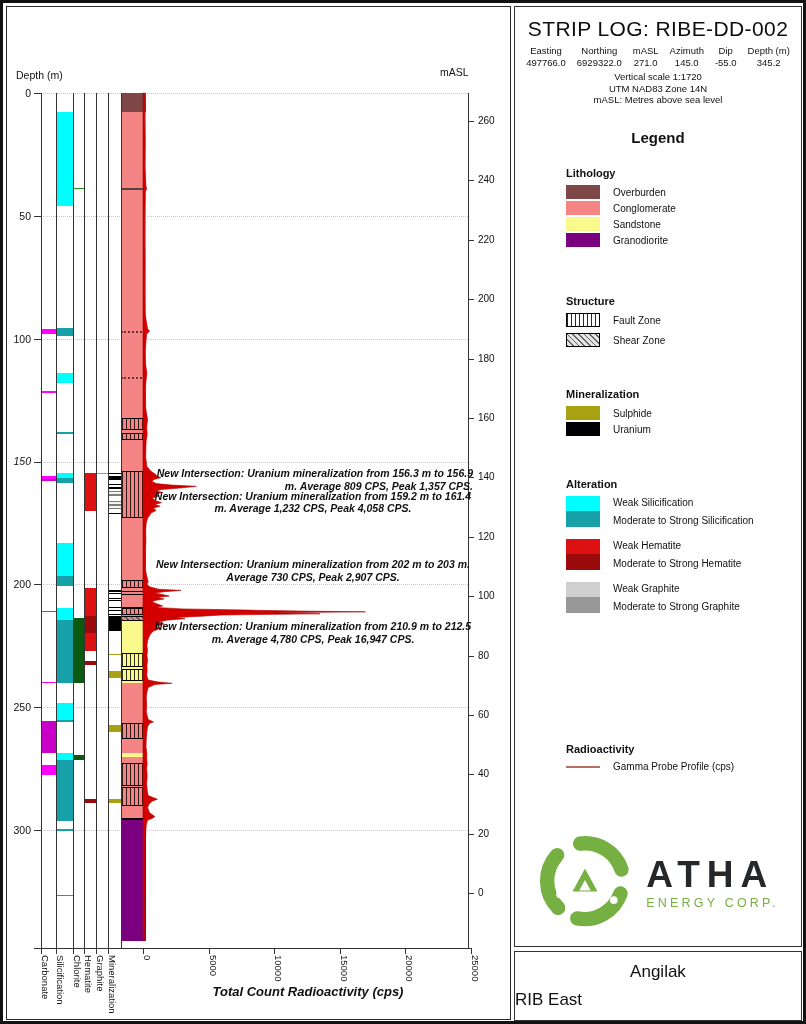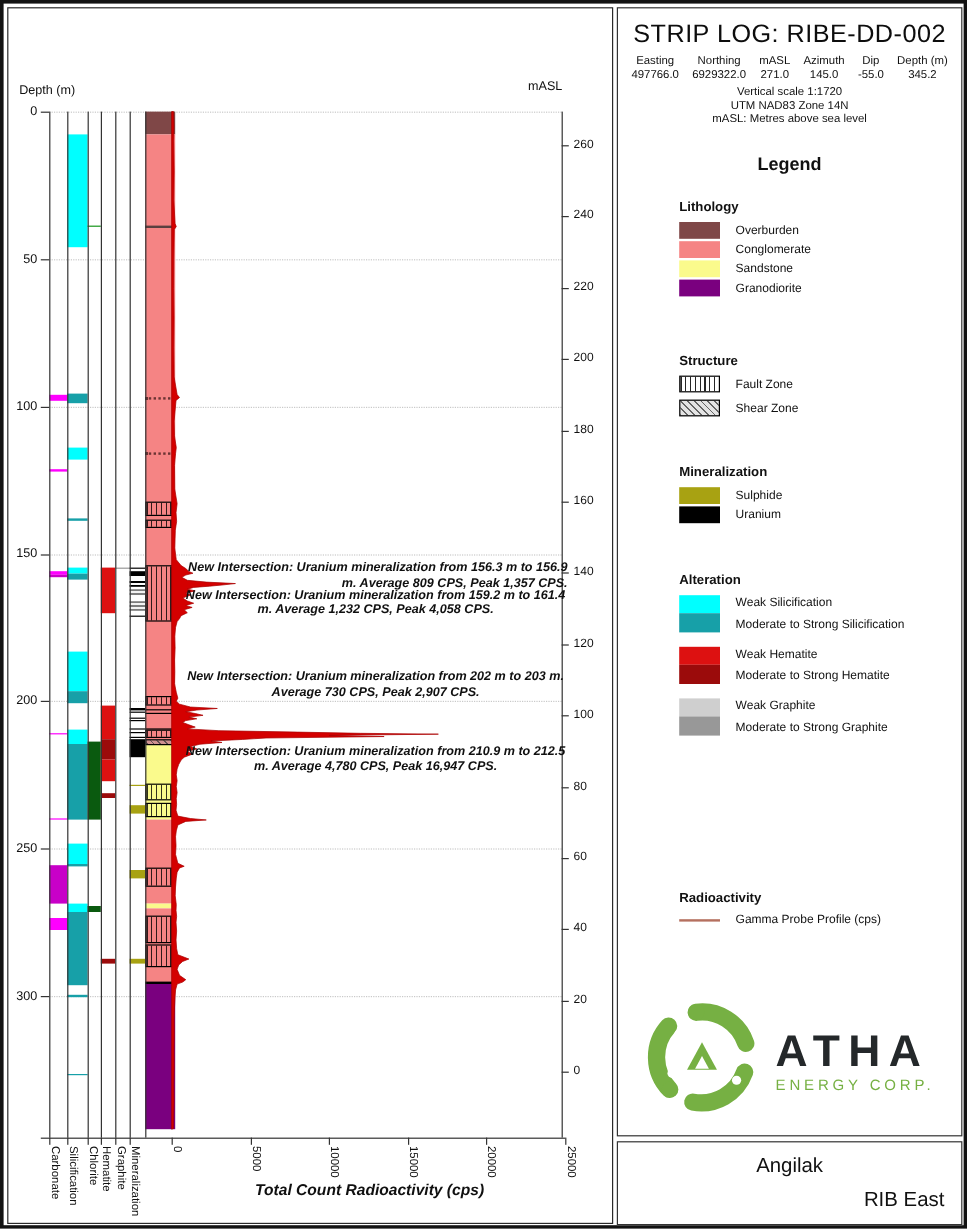--- a/index.html
+++ b/index.html
@@ -27,21 +27,21 @@
   .lg-pair-sw{width:34px;flex:0 0 34px;}
   .lg-pair-labels{margin-left:13px;display:flex;flex-direction:column;justify-content:space-between;padding:1px 0;height:31px;}
   .fault-pat{background-image:repeating-linear-gradient(90deg,rgba(0,0,0,.85) 0 1px,transparent 1px 4px);border:1px solid #000;background-color:#fff;}
   .shear-pat{background-image:repeating-linear-gradient(45deg,rgba(70,70,70,.8) 0 1px,transparent 1px 4px);border:1px solid #000;background-color:#e4e4e4;}
   
   #logo{position:absolute;left:0;right:0;top:826px;display:flex;justify-content:center;align-items:center;gap:13px;}
   #logo-text .nm{font-size:37px;font-weight:bold;letter-spacing:7px;color:#24282a;line-height:38px;}
   #logo-text .sub{font-size:12.5px;letter-spacing:3.2px;color:#76b043;margin-top:2px;}
   
   #footerbox .ln1{position:absolute;left:0;right:0;top:10px;text-align:center;font-size:17px;}
-  #footerbox .ln2{position:absolute;left:0;right:14px;top:38px;text-align:right;font-size:17px;}
+  #footerbox .ln2{position:absolute;left:0;right:4px;top:38px;text-align:left;font-size:17px;}
   
   #depth-axis-label{left:13px;top:66px;font-size:10.5px;}
   #masl-axis-label{left:437px;top:63px;font-size:10.5px;}
   #gamma-axis-title{left:140px;top:981px;width:330px;text-align:center;font-size:13px;font-weight:bold;font-style:italic;color:#101010;}
 </style>
 </head>
 <body>
 
 <div class="page">
 
@@ -55,21 +55,21 @@
       <div style="position: absolute; left: 31px; top: 90px; width: 7px; border-top: 1px solid rgb(51, 51, 51);"></div>
       <div style="position: absolute; left: 2px; top: 84px; width: 26px; text-align: right; font-size: 10.5px;">0</div>
       <div style="position: absolute; left: 38px; top: 212.8px; width: 427px; border-top: 1px dotted rgb(201, 201, 201);"></div>
       <div style="position: absolute; left: 31px; top: 212.8px; width: 7px; border-top: 1px solid rgb(51, 51, 51);"></div>
       <div style="position: absolute; left: 2px; top: 206.825px; width: 26px; text-align: right; font-size: 10.5px;">50</div>
       <div style="position: absolute; left: 38px; top: 335.6px; width: 427px; border-top: 1px dotted rgb(201, 201, 201);"></div>
       <div style="position: absolute; left: 31px; top: 335.6px; width: 7px; border-top: 1px solid rgb(51, 51, 51);"></div>
       <div style="position: absolute; left: 2px; top: 329.65px; width: 26px; text-align: right; font-size: 10.5px;">100</div>
       <div style="position: absolute; left: 38px; top: 458.5px; width: 427px; border-top: 1px dotted rgb(201, 201, 201);"></div>
       <div style="position: absolute; left: 31px; top: 458.5px; width: 7px; border-top: 1px solid rgb(51, 51, 51);"></div>
-      <div style="position: absolute; left: 2px; top: 452.475px; width: 26px; text-align: right; font-size: 10.5px;">150</div>
+      <div style="position: absolute; left: 2px; top: 452.475px; width: 26px; text-align: right; font-size: 10.5px; font-style: italic;">150</div>
       <div style="position: absolute; left: 38px; top: 581.3px; width: 427px; border-top: 1px dotted rgb(201, 201, 201);"></div>
       <div style="position: absolute; left: 31px; top: 581.3px; width: 7px; border-top: 1px solid rgb(51, 51, 51);"></div>
       <div style="position: absolute; left: 2px; top: 575.3px; width: 26px; text-align: right; font-size: 10.5px;">200</div>
       <div style="position: absolute; left: 38px; top: 704.1px; width: 427px; border-top: 1px dotted rgb(201, 201, 201);"></div>
       <div style="position: absolute; left: 31px; top: 704.1px; width: 7px; border-top: 1px solid rgb(51, 51, 51);"></div>
       <div style="position: absolute; left: 2px; top: 698.125px; width: 26px; text-align: right; font-size: 10.5px;">250</div>
       <div style="position: absolute; left: 38px; top: 827px; width: 427px; border-top: 1px dotted rgb(201, 201, 201);"></div>
       <div style="position: absolute; left: 31px; top: 827px; width: 7px; border-top: 1px solid rgb(51, 51, 51);"></div>
       <div style="position: absolute; left: 2px; top: 820.95px; width: 26px; text-align: right; font-size: 10.5px;">300</div>
       <div style="position: absolute; left: 118px; top: 90px; width: 25px; height: 18.9px; background: rgb(127, 71, 71);"></div>

